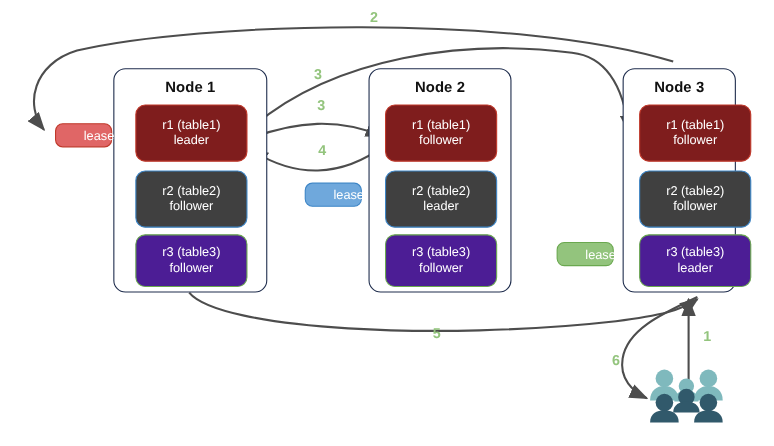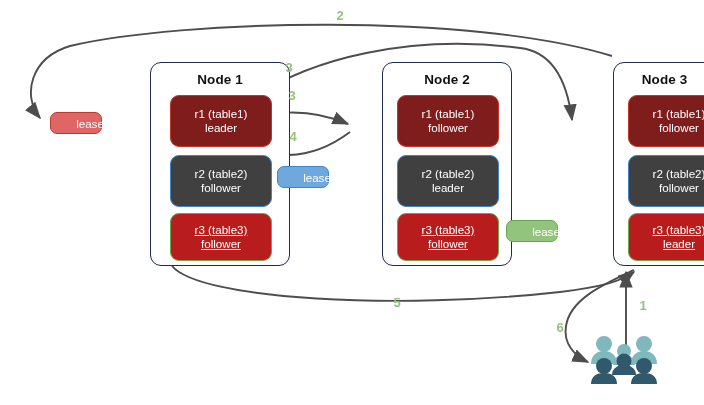--- a/index.html
+++ b/index.html
@@ -22,21 +22,20 @@
     width: 704px;
     height: 405px;
     pointer-events: none;
   }
   .node-box {
     position: absolute;
     box-sizing: border-box;
     border: 1.6px solid #1f2d4d;
     border-radius: 11px;
     background: #ffffff;
-    margin-left: 47px;
   }
   .node-title {
     position: absolute;
     left: 0;
     right: 0;
     top: 9px;
     text-align: center;
     font-size: 13.5px;
     font-weight: bold;
     color: #111111;
@@ -52,21 +51,21 @@
     justify-content: center;
     color: #ffffff;
     font-size: 11.6px;
     line-height: 14px;
     text-align: center;
   }
   .replica .l1 { display: block; }
   .replica .l2 { display: block; text-align: center; }
   .rep-red   { background: #7f1d1d; border: 1.6px solid #c0392b; }
   .rep-blue  { background: #404040; border: 1.6px solid #3d85c6; }
-  .rep-green { background: #b91c1c; border: 1.6px solid #6aa84f; text-decoration: underline; }
+  .rep-green { background: #4c1d95; border: 1.6px solid #6aa84f; }
 
   .lease {
     position: absolute;
     box-sizing: border-box;
     border-radius: 7px;
     display: flex;
     align-items: center;
     justify-content: center;
     color: #ffffff;
     font-size: 11.6px;

